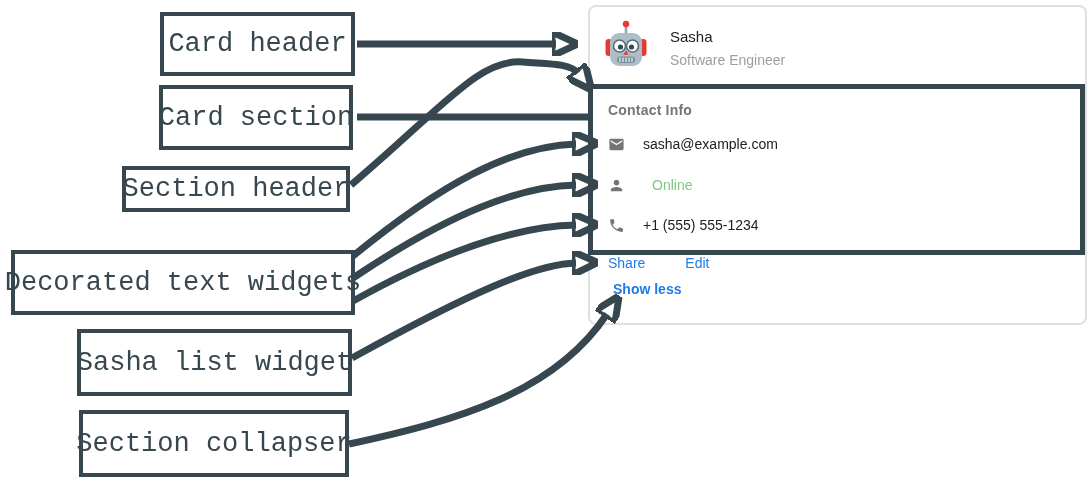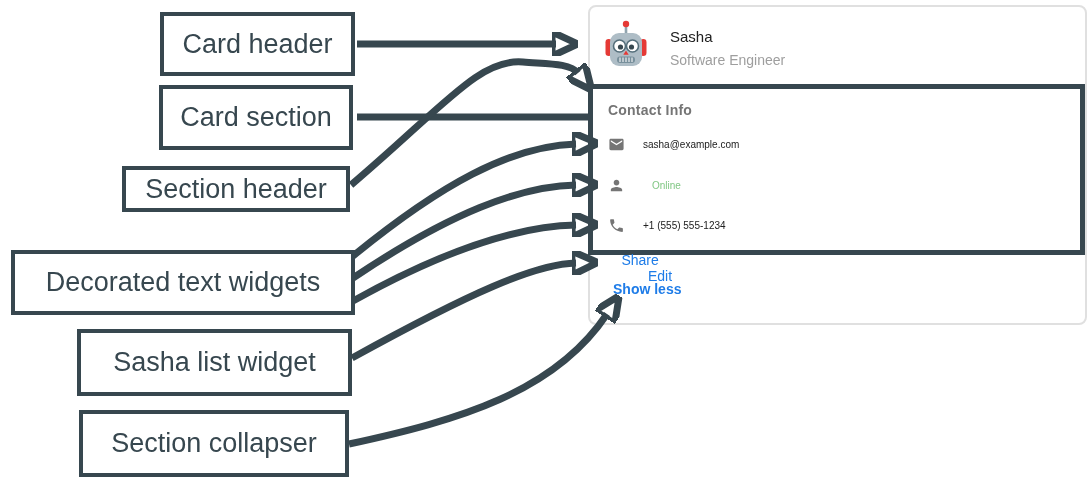--- a/index.html
+++ b/index.html
@@ -18,20 +18,21 @@
   
   .label-box{
     position:absolute;
     background:#fff;
     border:4px solid var(--slate);
     color:var(--slate);
     font-size:27px;
     display:flex;align-items:center;justify-content:center;
     white-space:nowrap;
     z-index:3;
+    font-family:Liberation Mono, monospace;
   }
 
   
   .arrows{position:absolute;left:0;top:0;z-index:2;pointer-events:none;}
   .arrows path{stroke:var(--slate);stroke-width:7;fill:none;}
 
   
   .card{
     position:absolute;left:588px;top:5px;width:499px;height:320px;
     background:#fff;border:2px solid var(--card-border);border-radius:8px;
@@ -41,26 +42,26 @@
   .avatar{position:absolute;left:15px;top:13px;}
   .hdr-name{position:absolute;left:80px;top:21px;font-size:15px;font-weight:500;color:var(--dark);}
   .hdr-subtitle{position:absolute;left:80px;top:45px;font-size:14px;color:var(--sub-gray);}
 
   .card-section{
     position:absolute;left:588px;top:84px;width:497px;height:171px;
     background:#fff;border:5px solid var(--slate);
     z-index:1;
   }
   .section-title{position:absolute;left:15px;top:13px;font-size:14px;font-weight:700;color:var(--icon-gray);letter-spacing:.2px;}
-  .dtw-row{position:absolute;left:15px;height:22px;display:flex;align-items:center;gap:18px;font-size:10px;color:var(--dark);}
+  .dtw-row{position:absolute;left:15px;height:22px;display:flex;align-items:center;gap:18px;font-size:14px;color:var(--dark);}
   .dtw-row.r1{top:44px;}
   .dtw-row.r2{top:85px;gap:27px;}
   .dtw-row.r3{top:125px;justify-content:center;}
   .dtw-text.online{color:var(--green);}
-  .btn-row{position:absolute;left:15px;top:163px;height:22px;display:flex;align-items:center;flex-direction:column;}
+  .btn-row{position:absolute;left:15px;top:163px;height:22px;display:flex;align-items:center;}
   .link{color:var(--blue);font-size:14px;font-weight:500;cursor:pointer;}
   .btn-row .link + .link{margin-left:40px;}
   .showless{position:absolute;left:20px;top:192px;font-size:14px;font-weight:700;color:var(--blue);cursor:pointer;}
 </style>
 </head>
 <body>
 
 <div class="stage">
 
   <div class="card">

